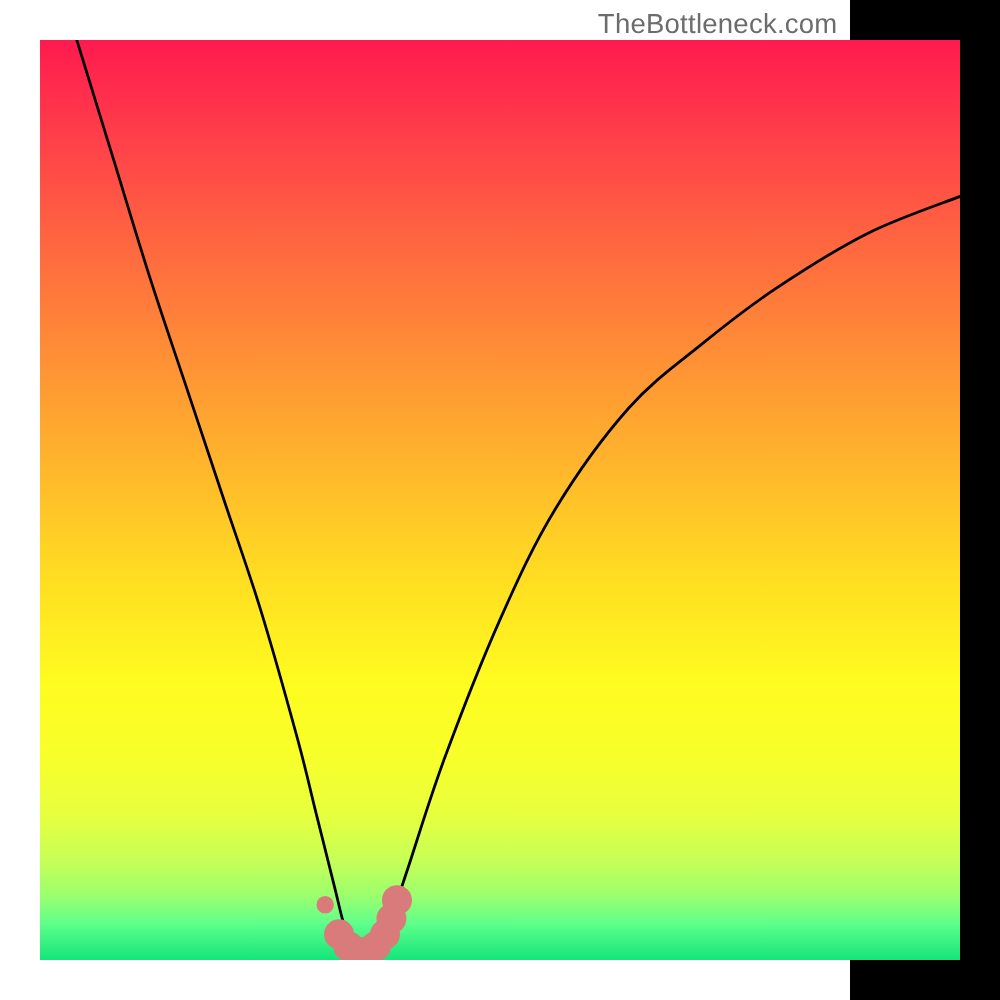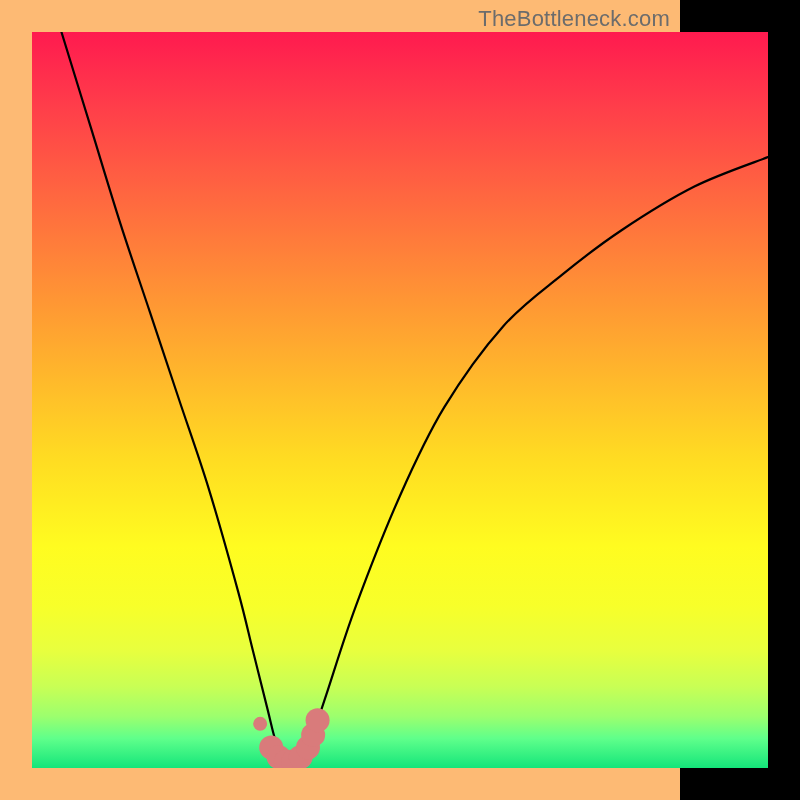--- a/index.html
+++ b/index.html
@@ -10,21 +10,21 @@
     overflow: hidden;
     background: #000;
     font-family: Arial, Helvetica, sans-serif;
   }
   .frame {
     position: absolute;
     top: 0;
     left: 0;
     width: 680px;
     height: 800px;
-    background: #fdba74;
+    background: #ffffff;
   }
   .plot-area {
     position: absolute;
     top: 32px;
     left: 32px;
     width: 736px;
     height: 736px;
     
     background: linear-gradient(
       to bottom,

